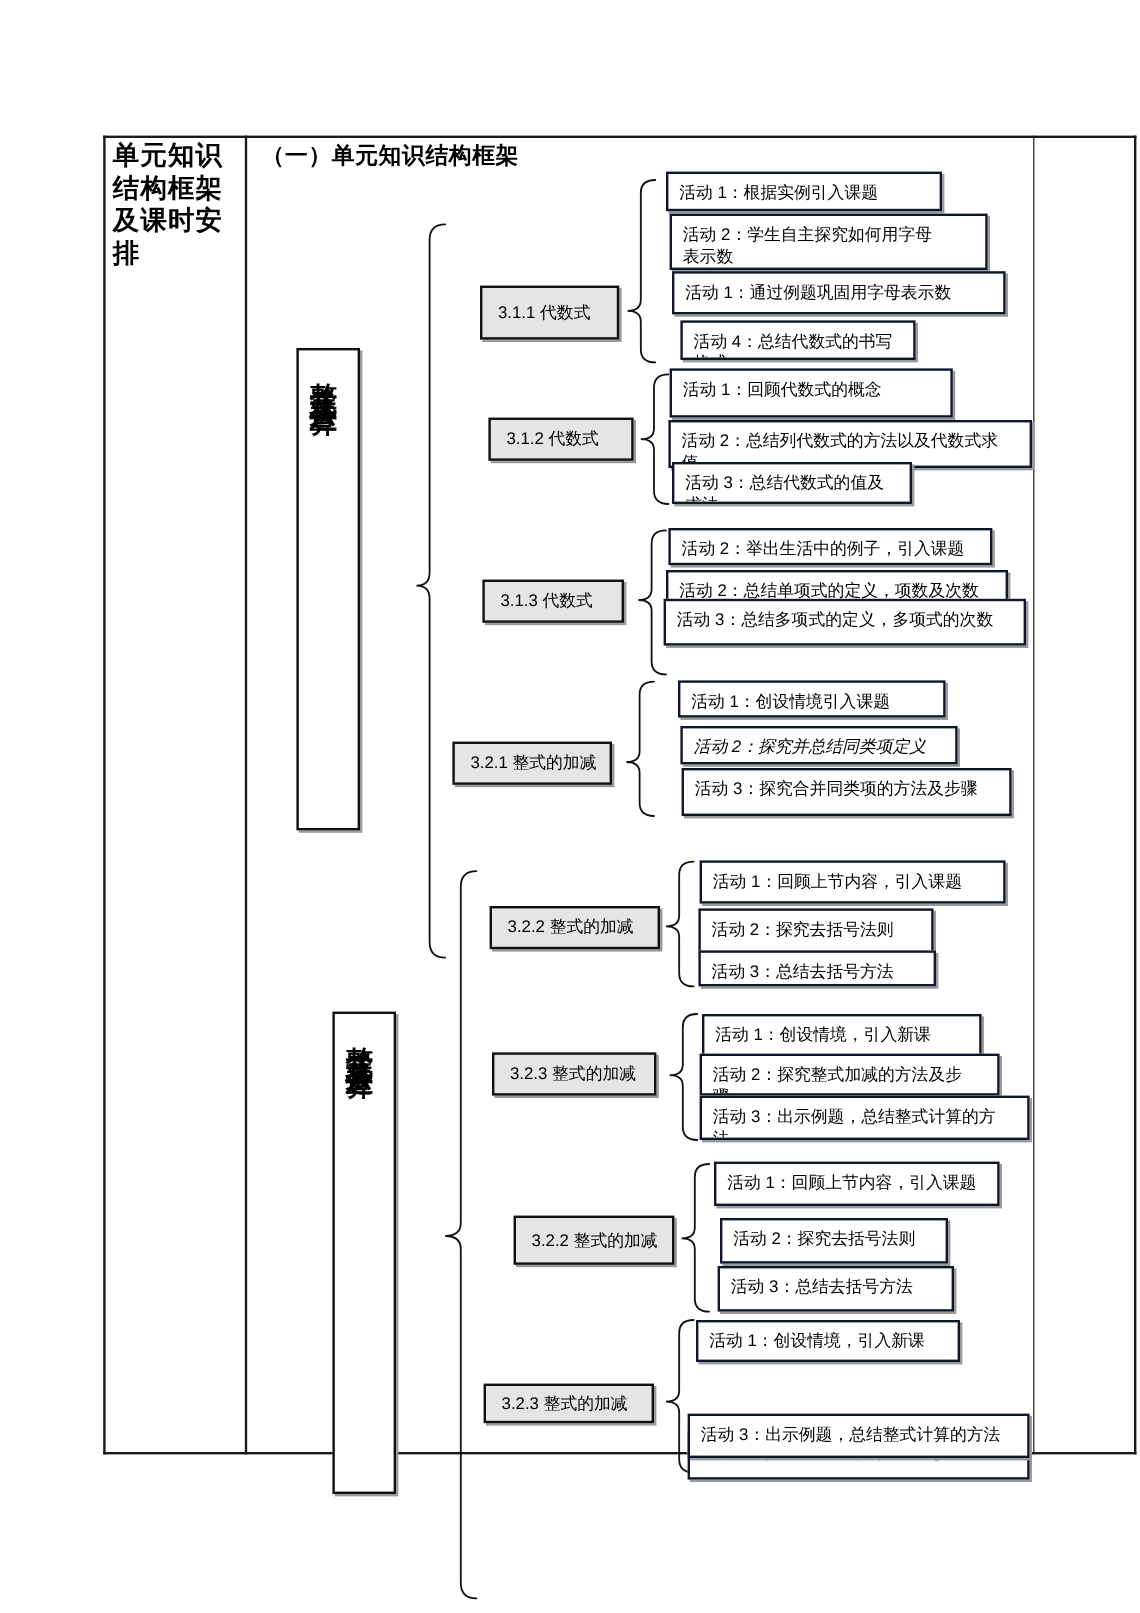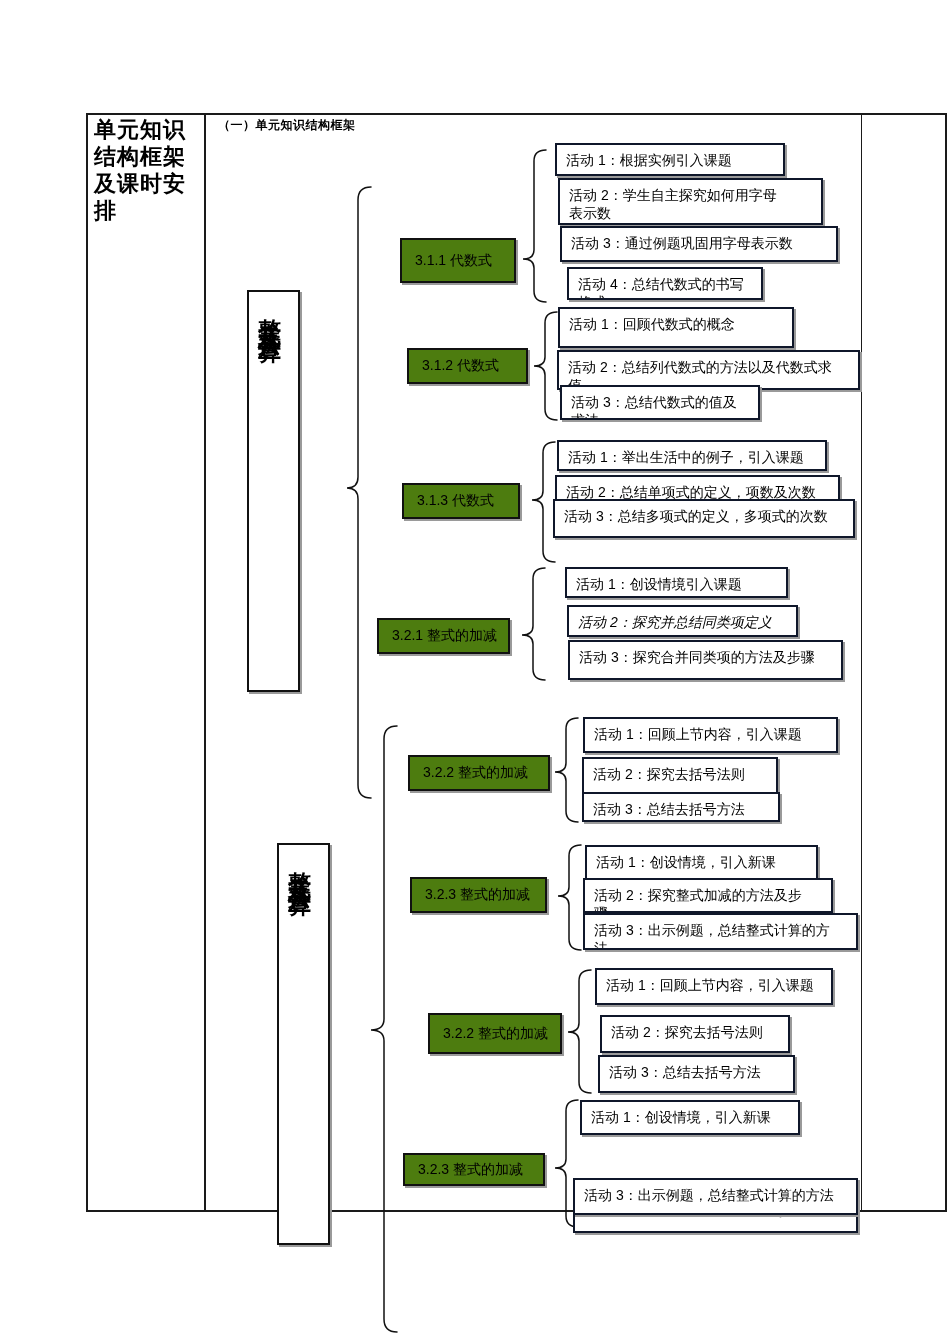--- a/index.html
+++ b/index.html
@@ -8,32 +8,32 @@
     font-family:"Liberation Sans","DejaVu Sans",sans-serif;color:#000;
   }
   .line{position:absolute;background:#1a1a1a;}
   
   .row-header{
     position:absolute;left:94px;top:116px;width:98px;
     font-size:22px;font-weight:bold;line-height:27px;letter-spacing:1px;
   }
   .section-title{
     position:absolute;left:218px;top:117px;
-    font-size:12px;font-weight:bold;letter-spacing:.5px;
+    font-size:19px;font-weight:bold;letter-spacing:.5px;
   }
   
   .vbox{
     position:absolute;box-sizing:border-box;background:#fff;border:2px solid #111;
     box-shadow:2px 2px 0 #9a9a9a;
     writing-mode:vertical-rl;text-orientation:upright;
     font-size:23px;font-weight:bold;letter-spacing:4px;
     padding-top:9px;padding-right:12px;
   }
   .sec{
-    position:absolute;box-sizing:border-box;background:#4d7c0f;border:2px solid #111;
+    position:absolute;box-sizing:border-box;background:#e5e5e5;border:2px solid #111;
     box-shadow:2px 2px 0 #9a9a9a;display:flex;align-items:center;
     font-size:14px;padding-left:13px;white-space:nowrap;overflow:hidden;
   }
   .act{
     position:absolute;box-sizing:border-box;background:#fff;border:2px solid #0f172a;
     box-shadow:2px 2px 0 #9a9a9a;
     font-size:14px;line-height:18px;padding:6px 8px 12px 9px;
     white-space:pre-line;overflow:hidden;
   }
   svg.braces{position:absolute;left:0;top:0;pointer-events:none;}
@@ -76,29 +76,29 @@
   <div class="sec" style="left:402px;top:483px;width:118px;height:36px;">3.1.3 代数式</div>
   <div class="sec" style="left:377px;top:618px;width:133px;height:36px;">3.2.1 整式的加减</div>
   <div class="sec" style="left:408px;top:755px;width:142px;height:36px;">3.2.2 整式的加减</div>
   <div class="sec" style="left:410px;top:877px;width:137px;height:36px;">3.2.3 整式的加减</div>
   <div class="sec" style="left:428px;top:1013px;width:134px;height:41px;">3.2.2 整式的加减</div>
   <div class="sec" style="left:403px;top:1153px;width:142px;height:33px;">3.2.3 整式的加减</div>
 
   <div class="act" style="left:555px;top:143px;width:230px;height:33px;">活动 1：根据实例引入课题</div>
   <div class="act" style="left:558px;top:178px;width:265px;height:47px;">活动 2：学生自主探究如何用字母
 表示数</div>
-  <div class="act" style="left:560px;top:226px;width:278px;height:36px;">活动 3：通过例题巩固用字母表示数</div>
+  <div class="act" style="left:560px;top:226px;width:278px;height:36px;">活动 1：通过例题巩固用字母表示数</div>
   <div class="act" style="left:567px;top:267px;width:196px;height:33px;">活动 4：总结代数式的书写格式</div>
 
   <div class="act" style="left:558px;top:307px;width:236px;height:41px;">活动 1：回顾代数式的概念</div>
   <div class="act" style="left:557px;top:350px;width:303px;height:40px;">活动 2：总结列代数式的方法以及代数式求
 值</div>
   <div class="act" style="left:560px;top:385px;width:200px;height:35px;">活动 3：总结代数式的值及求法</div>
 
-  <div class="act" style="left:557px;top:440px;width:270px;height:31px;">活动 1：举出生活中的例子，引入课题</div>
+  <div class="act" style="left:557px;top:440px;width:270px;height:31px;">活动 2：举出生活中的例子，引入课题</div>
   <div class="act" style="left:555px;top:475px;width:285px;height:40px;">活动 2：总结单项式的定义，项数及次数</div>
   <div class="act" style="left:553px;top:499px;width:302px;height:39px;">活动 3：总结多项式的定义，多项式的次数</div>
 
   <div class="act" style="left:565px;top:567px;width:223px;height:31px;">活动 1：创设情境引入课题</div>
   <div class="act" style="left:567px;top:605px;width:231px;height:32px;font-style:italic;">活动 2：探究并总结同类项定义</div>
   <div class="act" style="left:568px;top:640px;width:275px;height:40px;">活动 3：探究合并同类项的方法及步骤</div>
 
   <div class="act" style="left:583px;top:717px;width:255px;height:36px;">活动 1：回顾上节内容，引入课题</div>
   <div class="act" style="left:582px;top:757px;width:196px;height:38px;">活动 2：探究去括号法则</div>
   <div class="act" style="left:582px;top:792px;width:198px;height:30px;">活动 3：总结去括号方法</div>

